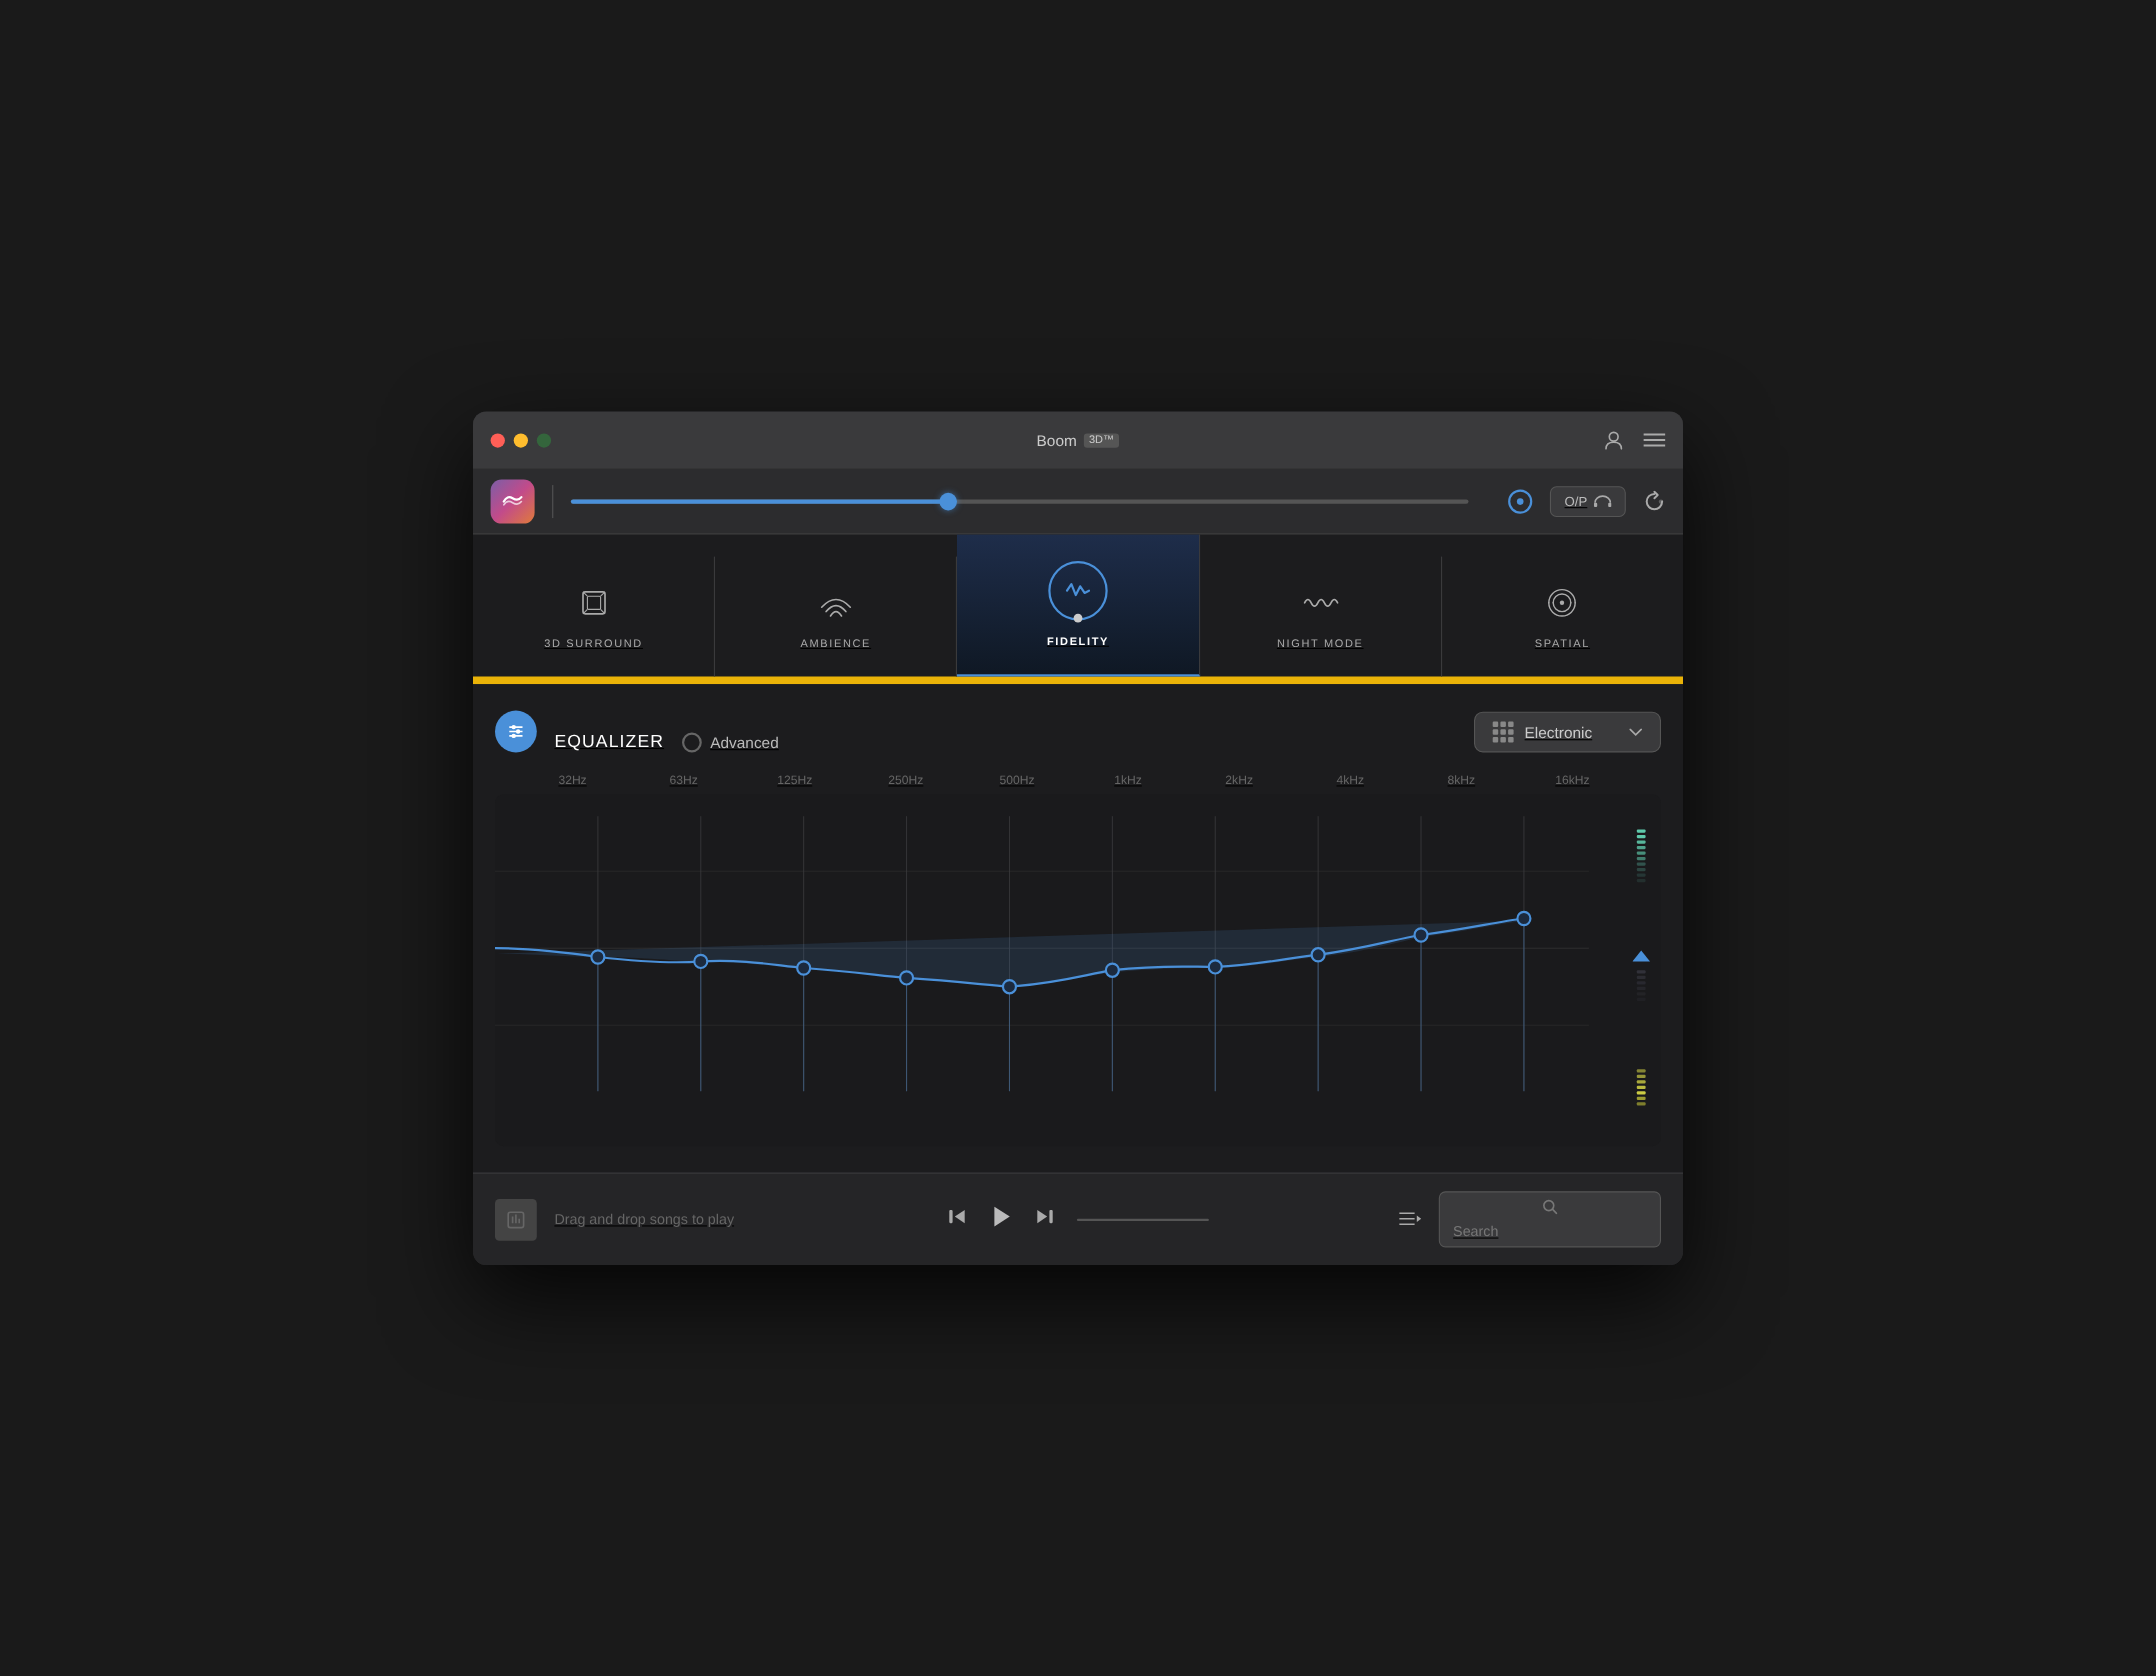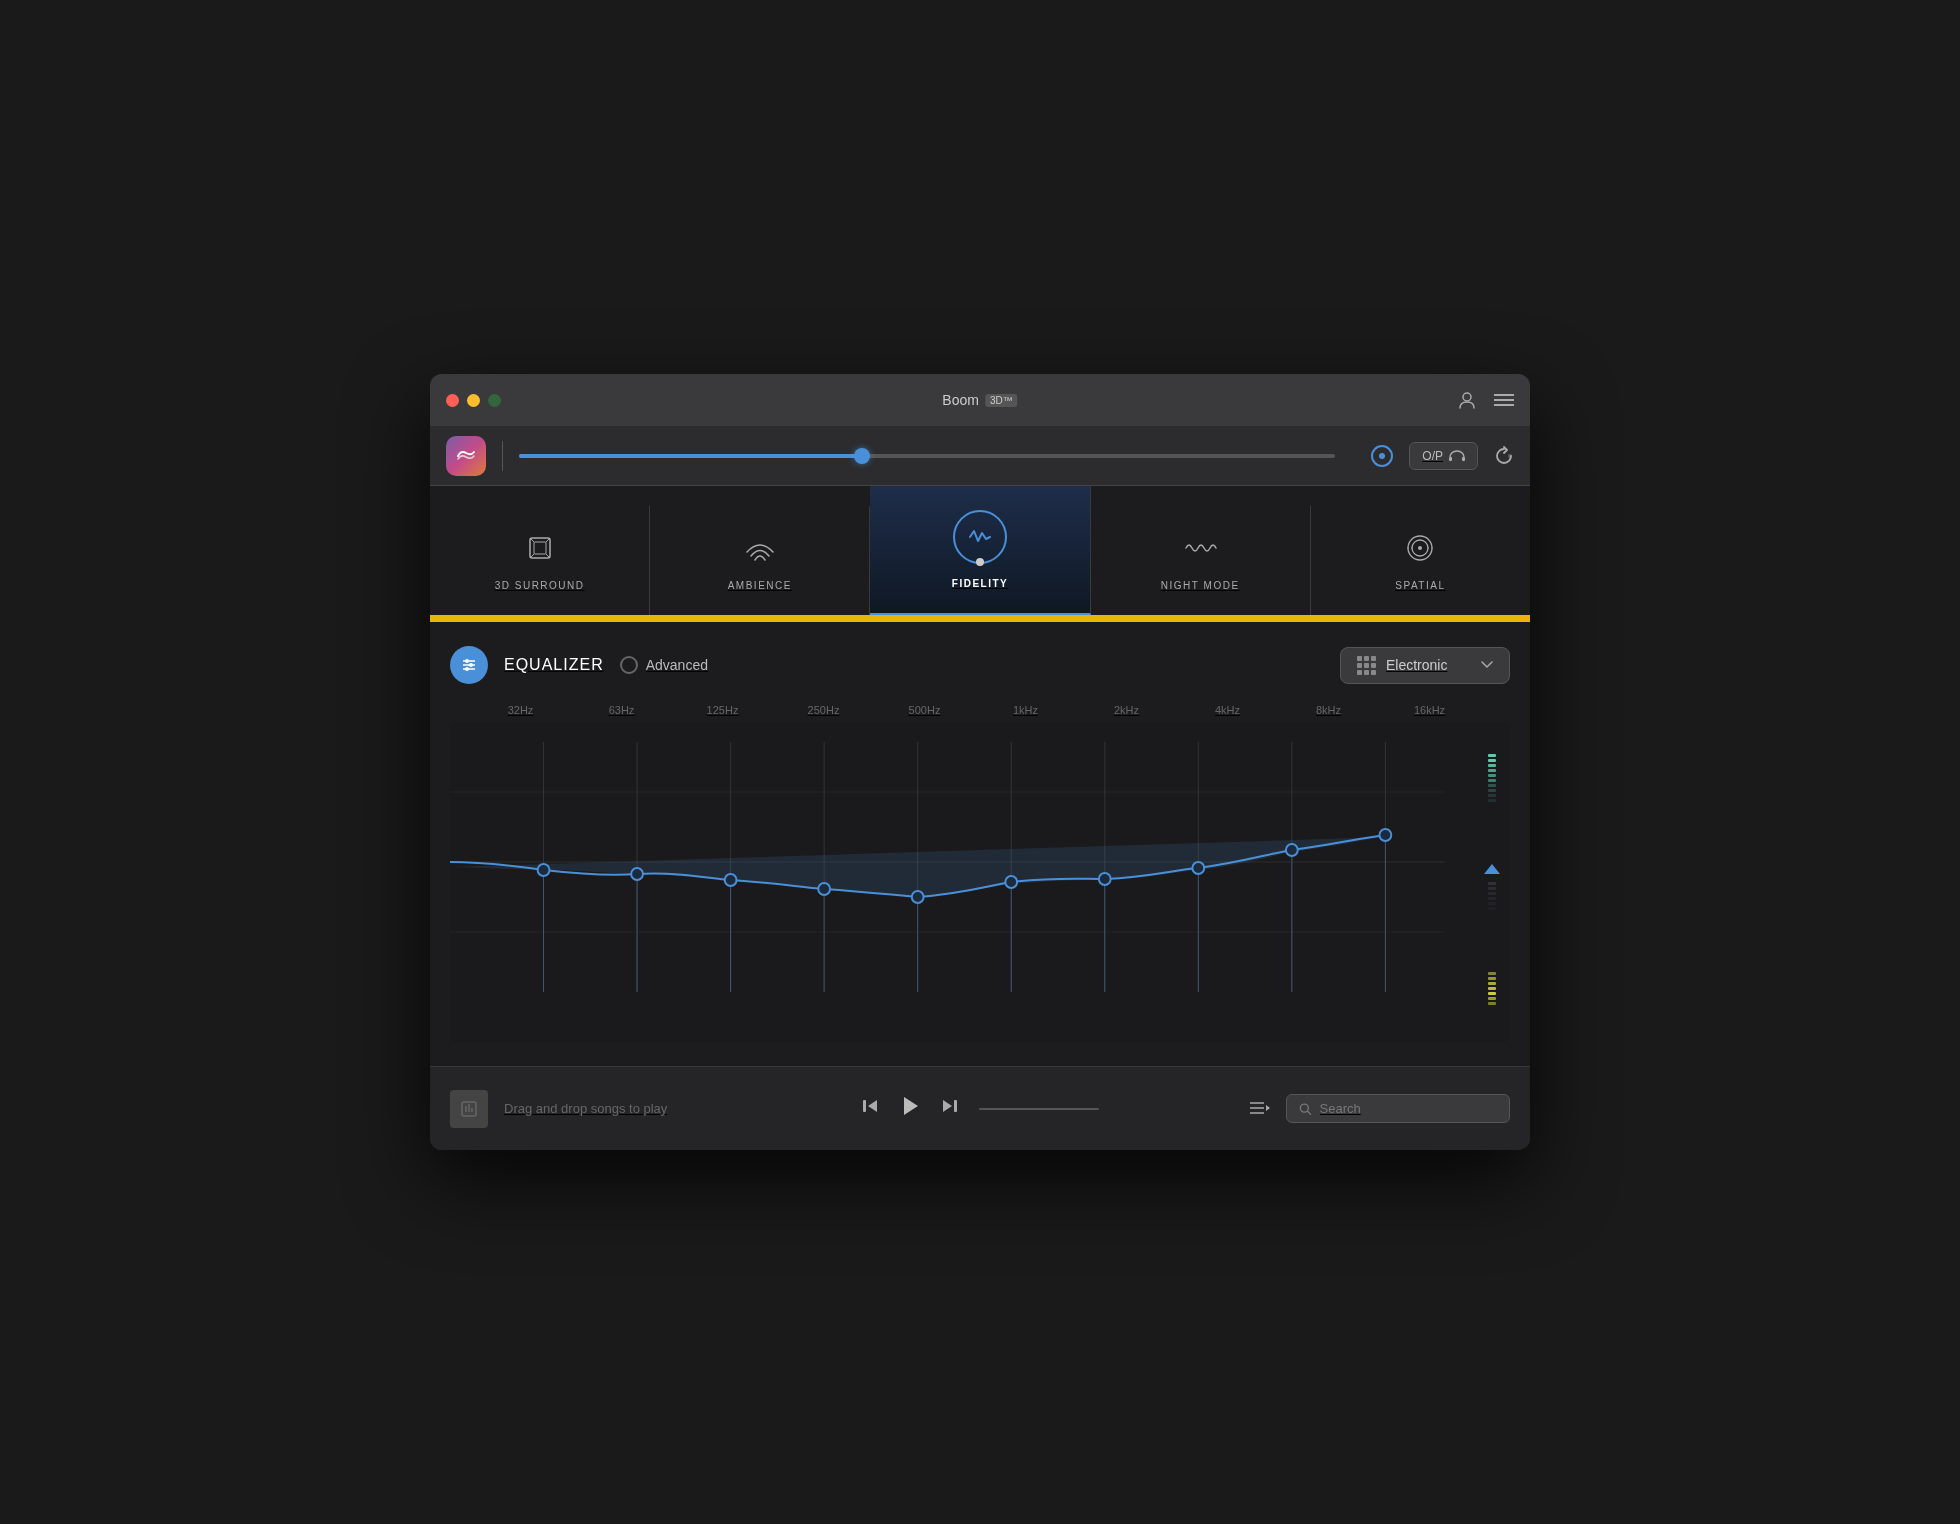--- a/index.html
+++ b/index.html
@@ -228,21 +228,21 @@
       color: #fff;
       font-weight: 600;
     }
     
     .eq-section {
       background: #1c1c1e;
       padding: 24px 20px;
     }
     .eq-header {
       display: flex;
-      align-items: center;
+      align-items: flex-end;
       margin-bottom: 20px;
       gap: 16px;
     }
     .eq-icon-btn {
       width: 38px;
       height: 38px;
       border-radius: 50%;
       background: #4a90d9;
       display: flex;
       align-items: center;
@@ -377,20 +377,21 @@
     .search-container {
       margin-left: auto;
       display: flex;
       align-items: center;
       background: #3a3a3c;
       border: 1px solid #555;
       border-radius: 6px;
       padding: 6px 12px;
       gap: 8px;
       min-width: 160px;
+      flex-direction: column;
     }
     .search-input {
       background: none;
       border: none;
       color: #bbb;
       font-size: 13px;
       outline: none;
       width: 100%;
     }
     .search-input::placeholder { color: #777; }

